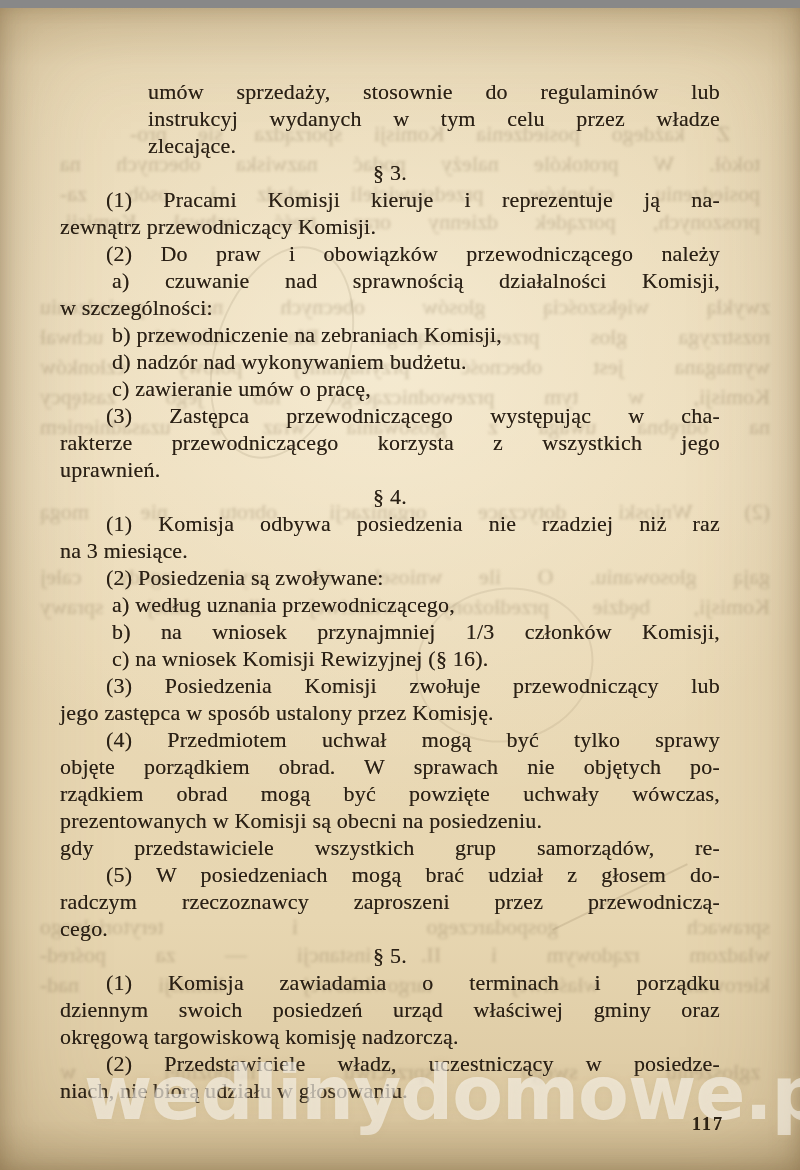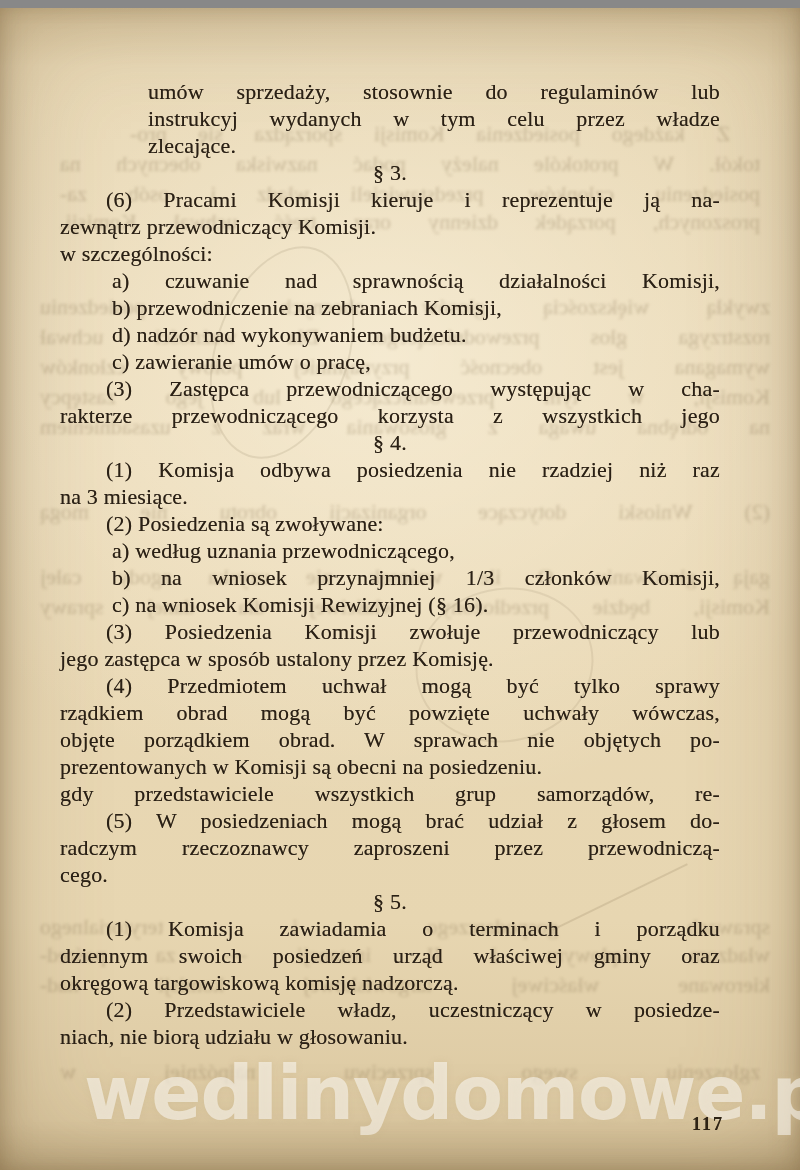--- a/index.html
+++ b/index.html
@@ -101,41 +101,43 @@
 
   <div class="pencil-ellipse pencil-a"></div>
   <div class="pencil-ellipse pencil-b"></div>
   <div class="pencil-line"></div>
 
   <div class="content">
       <div class="line ind3 just">umów sprzedaży, stosownie do regulaminów lub</div>
       <div class="line ind3 just">instrukcyj wydanych w tym celu przez władze</div>
       <div class="line ind3">zlecające.</div>
       <div class="heading">§ 3.</div>
-      <div class="line ind1 just">(6) Pracami Komisji kieruje i reprezentuje ją na-</div>
+      <div class="line ind1 just">(1) Pracami Komisji kieruje i reprezentuje ją na-</div>
       <div class="line ind0">zewnątrz przewodniczący Komisji.</div>
+      <div class="line ind1 just">(2) Do praw i obowiązków przewodniczącego należy</div>
+      <div class="line ind2 just">a) czuwanie nad sprawnością działalności Komisji,</div>
       <div class="line ind0">w szczególności:</div>
-      <div class="line ind2 just">a) czuwanie nad sprawnością działalności Komisji,</div>
       <div class="line ind2">b) przewodniczenie na zebraniach Komisji,</div>
       <div class="line ind2">d) nadzór nad wykonywaniem budżetu.</div>
       <div class="line ind2">c) zawieranie umów o pracę,</div>
       <div class="line ind1 just">(3) Zastępca przewodniczącego występując w cha-</div>
       <div class="line ind0 just">rakterze przewodniczącego korzysta z wszystkich jego</div>
+      <div class="line ind0">uprawnień.</div>
       <div class="heading">§ 4.</div>
       <div class="line ind1 just">(1) Komisja odbywa posiedzenia nie rzadziej niż raz</div>
       <div class="line ind0">na 3 miesiące.</div>
       <div class="line ind1">(2) Posiedzenia są zwoływane:</div>
       <div class="line ind2">a) według uznania przewodniczącego,</div>
       <div class="line ind2 just">b) na wniosek przynajmniej 1/3 członków Komisji,</div>
       <div class="line ind2">c) na wniosek Komisji Rewizyjnej (§ 16).</div>
       <div class="line ind1 just">(3) Posiedzenia Komisji zwołuje przewodniczący lub</div>
       <div class="line ind0">jego zastępca w sposób ustalony przez Komisję.</div>
       <div class="line ind1 just">(4) Przedmiotem uchwał mogą być tylko sprawy</div>
+      <div class="line ind0 just">objęte porządkiem obrad. W sprawach nie objętych po-</div>
       <div class="line ind0 just">rządkiem obrad mogą być powzięte uchwały wówczas,</div>
-      <div class="line ind0 just">objęte porządkiem obrad. W sprawach nie objętych po-</div>
       <div class="line ind0">prezentowanych w Komisji są obecni na posiedzeniu.</div>
       <div class="line ind0 just">gdy przedstawiciele wszystkich grup samorządów, re-</div>
       <div class="line ind1 just">(5) W posiedzeniach mogą brać udział z głosem do-</div>
       <div class="line ind0 just">radczym rzeczoznawcy zaproszeni przez przewodniczą-</div>
       <div class="line ind0">cego.</div>
       <div class="heading">§ 5.</div>
       <div class="line ind1 just">(1) Komisja zawiadamia o terminach i porządku</div>
       <div class="line ind0 just">dziennym swoich posiedzeń urząd właściwej gminy oraz</div>
       <div class="line ind0">okręgową targowiskową komisję nadzorczą.</div>
       <div class="line ind1 just">(2) Przedstawiciele władz, uczestniczący w posiedze-</div>

